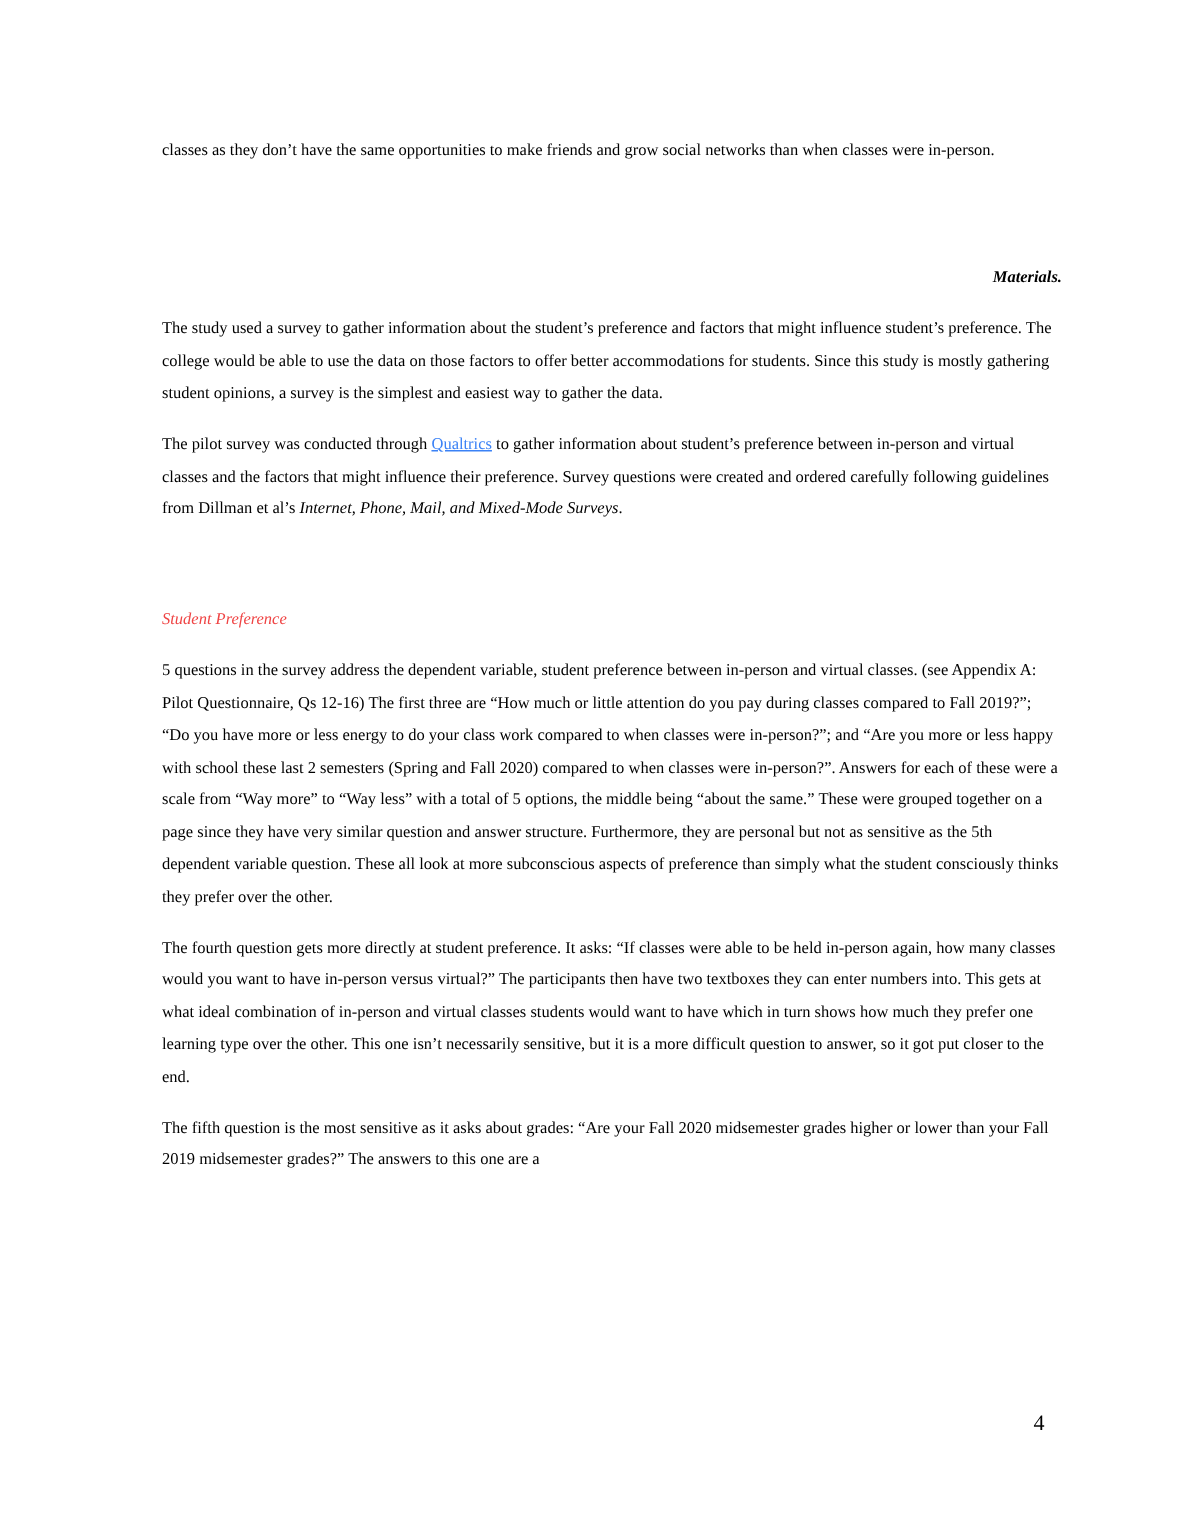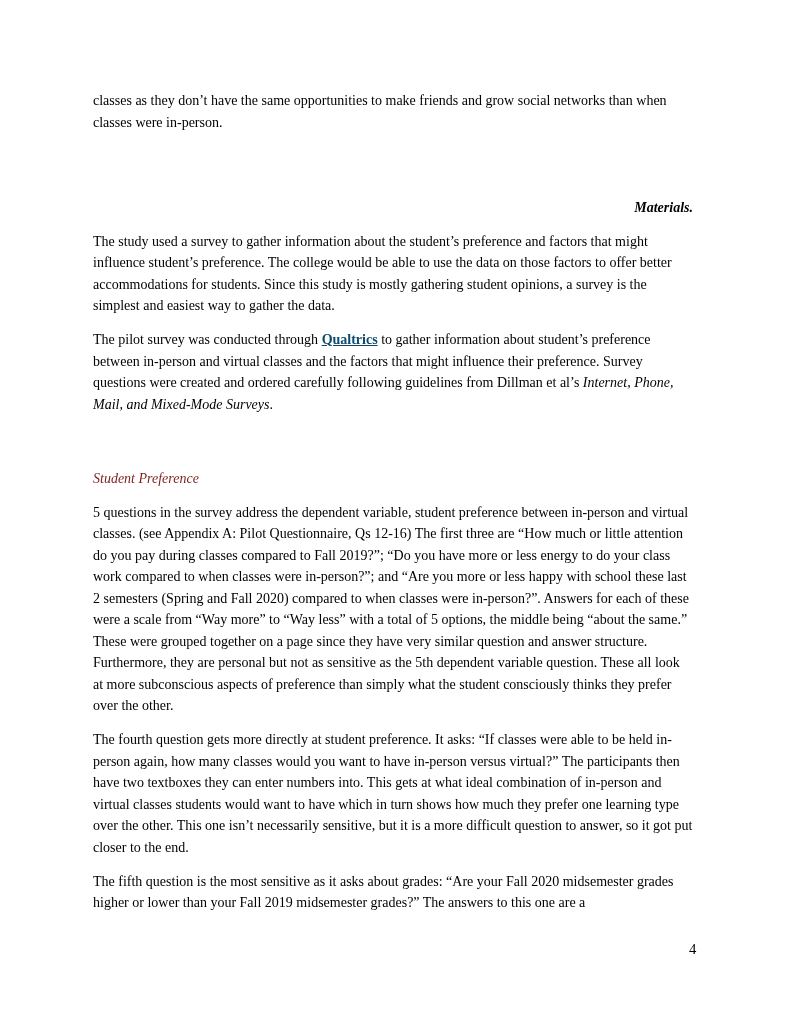--- a/index.html
+++ b/index.html
@@ -10,47 +10,46 @@
     body {
       width: 792px;
       height: 1024px;
       position: relative;
       overflow: hidden;
       font-family: "Liberation Serif", "DejaVu Serif", serif;
       color: #000000;
     }
     .page {
       position: absolute;
-      left: 93px;
+      left: 108px;
       top: 90px;
       width: 600px;
-      font-size: 14px;
+      font-size: 11px;
       line-height: 21.5px;
     }
     p {
       margin: 0;
       padding: 0;
     }
     .para {
       margin-bottom: 12.5px;
     }
     .heading-bold-italic {
       font-weight: bold;
       font-style: italic;
       text-align: right;
     }
     .heading-italic {
       font-style: italic;
-      color: #7f1d1d;
+      color: #ef4444;
     }
     .link {
-      color: #0c4a6e;
+      color: #3b82f6;
       text-decoration: underline;
       cursor: pointer;
-      font-weight: bold;
     }
     .italic {
       font-style: italic;
     }
     .page-number {
       position: absolute;
       left: 689px;
       top: 941px;
       font-size: 14.7px;
       font-family: "Liberation Serif", "DejaVu Serif", serif;

